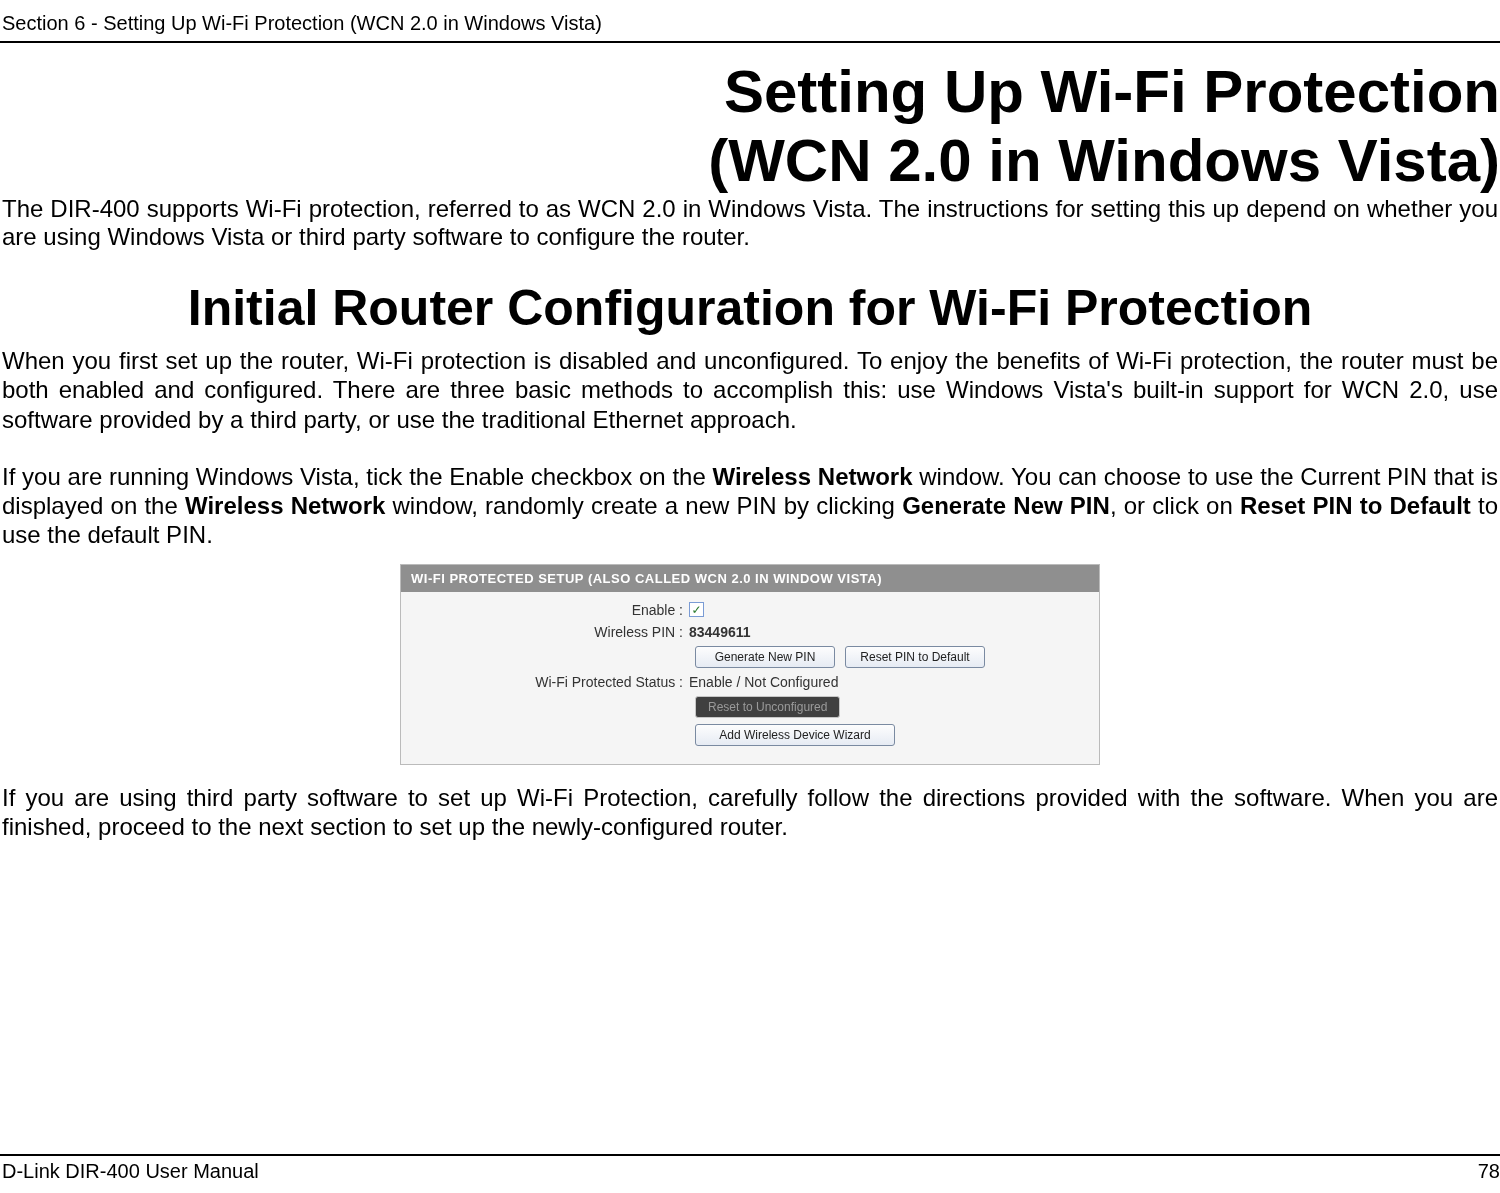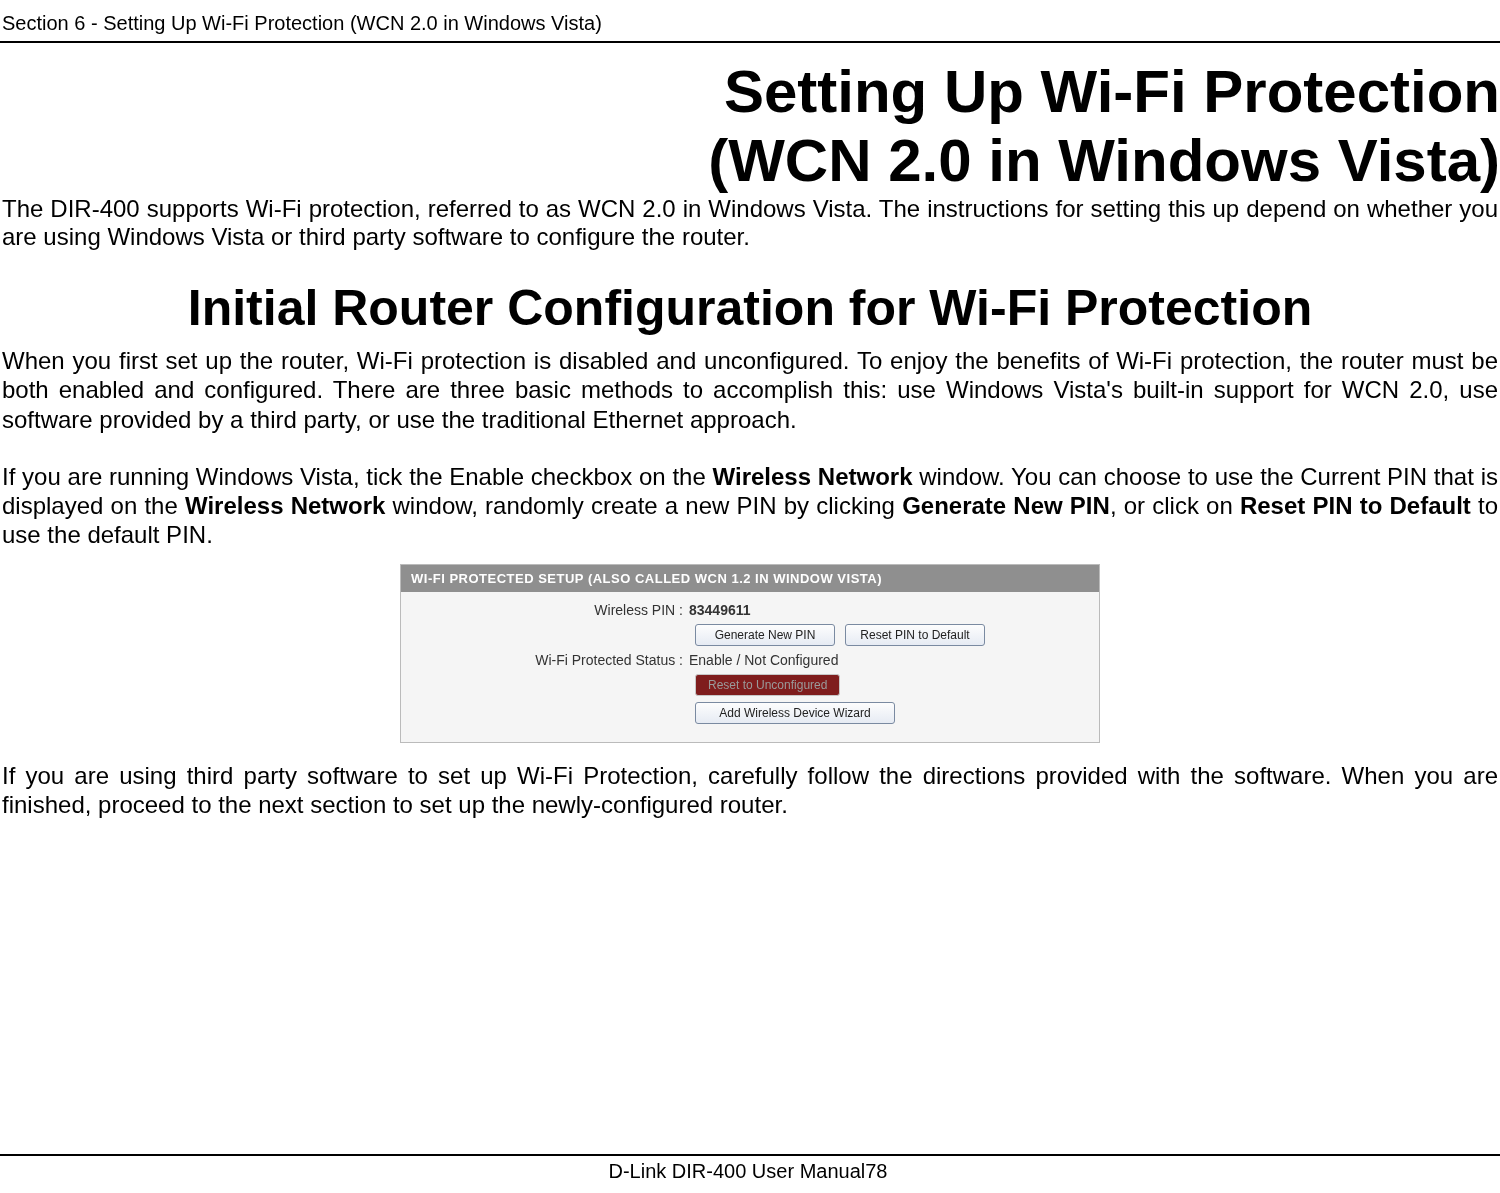--- a/index.html
+++ b/index.html
@@ -116,45 +116,44 @@
       border-radius: 3px;
       font-size: 12px;
       padding: 3px 12px;
       color: #222;
       min-width: 140px;
       text-align: center;
       cursor: pointer;
     }
     .btn.disabled {
       color: #9a9a9a;
-      background: #7f1d1d;
+      background: #404040;
       border-color: #c7c7c7;
       cursor: default;
     }
     .center-btn-row {
       justify-content: flex-start;
       padding-left: 266px;
     }
     .center-single {
       justify-content: flex-start;
       padding-left: 266px;
     }
 
     .footer {
       position: absolute;
       bottom: 10px;
       left: 0;
       right: 0;
       border-top: 2px solid #000;
       padding-top: 4px;
       display: flex;
-      justify-content: center;
+      justify-content: space-between;
       font-size: 20px;
       padding-left: 2px;
-      padding-right: 6px;
     }
   </style>
 </head>
 <body>
 
 <div class="page">
   <div class="section-header">Section 6 - Setting Up Wi-Fi Protection (WCN 2.0 in Windows Vista)</div>
 
   <div class="title-main">
     <div>Setting Up Wi-Fi Protection</div>
@@ -167,22 +166,28 @@
 
   <p class="body-para">When you first set up the router, Wi-Fi protection is disabled and unconfigured. To enjoy the benefits of Wi-Fi protection, the router must be both enabled and configured. There are three basic methods to accomplish this: use Windows Vista's built-in support for WCN 2.0, use software provided by a third party, or use the traditional Ethernet approach.</p>
 
   <div class="spacer"></div>
 
   <p class="body-para">
     <span>If you are running Windows Vista, tick the Enable checkbox on the </span><span class="b">Wireless Network</span><span> window. You can choose to use the Current PIN that is displayed on the </span><span class="b">Wireless Network</span><span> window, randomly create a new PIN by clicking </span><span class="b">Generate New PIN</span><span>, or click on </span><span class="b">Reset PIN to Default</span><span> to use the default PIN.</span>
   </p>
 
   <div class="panel-wrap">
-    <div class="panel-header">WI-FI PROTECTED SETUP (ALSO CALLED WCN 1.2 IN WINDOW VISTA)</div>
+    <div class="panel-header">WI-FI PROTECTED SETUP (ALSO CALLED WCN 2.0 IN WINDOW VISTA)</div>
     <div class="panel-body">
+      <div class="panel-row">
+        <div class="panel-label">Enable :</div>
+        <div class="panel-value">
+          <span class="checkbox">✓</span>
+        </div>
+      </div>
       <div class="panel-row">
         <div class="panel-label">Wireless PIN :</div>
         <div class="panel-value bold-val">83449611</div>
       </div>
       <div class="panel-row center-btn-row">
         <div class="panel-value">
           <span class="btn">Generate New PIN</span>
           <span class="btn">Reset PIN to Default</span>
         </div>
       </div>

